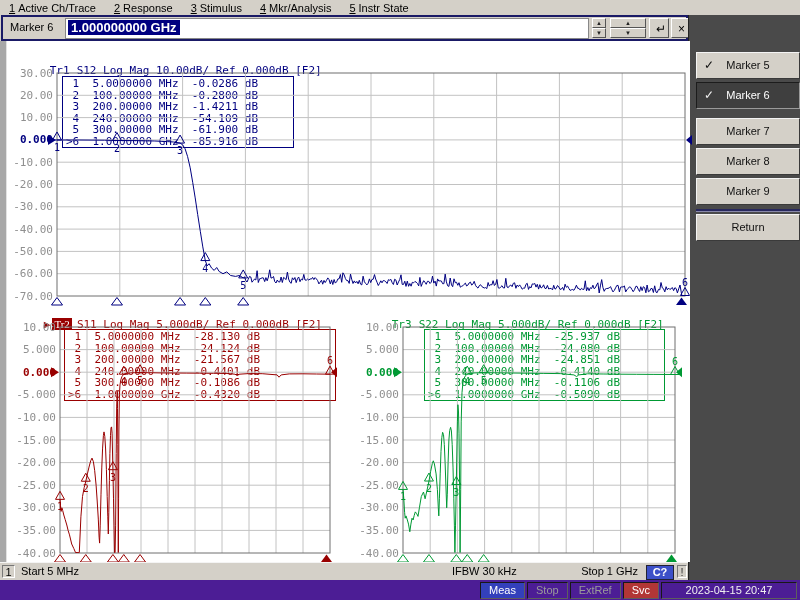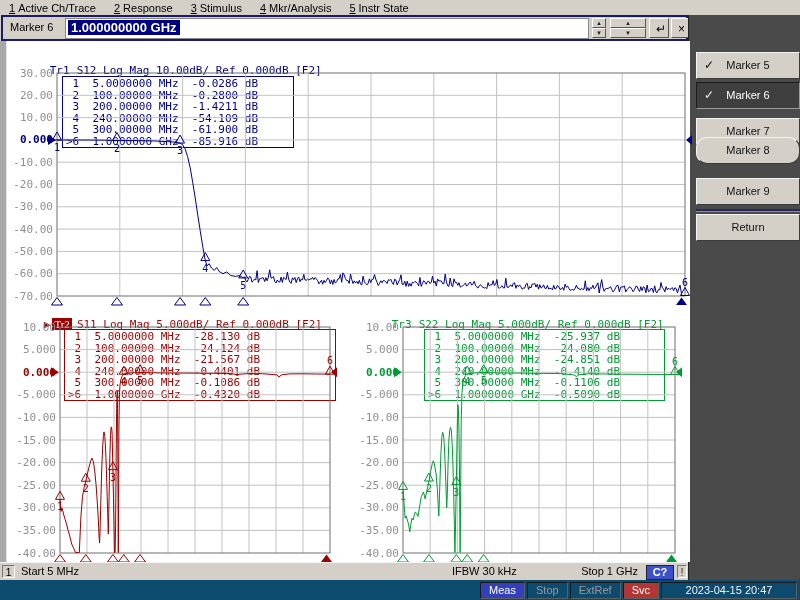--- a/index.html
+++ b/index.html
@@ -55,21 +55,21 @@
          border:1px solid;border-color:#777 #fff #fff #777;text-align:center;line-height:12px;}
   .chs-start{position:absolute;left:21px;top:2px;}
   .chs-ifbw{position:absolute;left:452px;top:2px;}
   .chs-stop{position:absolute;left:566px;top:2px;width:72px;text-align:right;}
   .cal-badge{position:absolute;left:646px;top:2px;width:26px;height:13px;background:#3c50c8;
              color:#fff;text-align:center;line-height:13px;font-weight:bold;border:1px solid #223;}
   .alert-badge{position:absolute;left:677px;top:2px;width:10px;height:13px;box-sizing:border-box;
                border:1px solid;border-color:#777 #fff #fff #777;text-align:center;
                line-height:12px;color:#333;}
   
-  .instat{position:absolute;left:0;top:580px;width:800px;height:20px;background:#0c4a6e;
+  .instat{position:absolute;left:0;top:580px;width:800px;height:20px;background:#4c1d95;
           display:flex;justify-content:flex-end;align-items:center;}
   .instat .cell{height:15px;line-height:15px;margin-right:2px;padding:0 8px;
                 border:1px solid;border-color:#181818 #5e5e5e #5e5e5e #181818;color:#9a9a9a;}
   .instat .cell.on-blue{background:#3340bb;color:#fff;}
   .instat .cell.on-red{background:#b23636;color:#fff;}
   .instat .cell.time{color:#f0f0f0;min-width:118px;text-align:center;margin-right:3px;}
 </style>
 </head>
 <body>
 
@@ -93,21 +93,21 @@
     <button class="spinbtn" style="left:607px;top:1px;width:36px;height:10px;"><span>▲</span></button>
     <button class="spinbtn" style="left:607px;top:11px;width:36px;height:10px;"><span>▼</span></button>
     <button class="toolbtn" style="left:646px;top:1px;width:20px;height:20px;"><span>↵</span></button>
     <button class="toolbtn" style="left:668px;top:1px;width:18px;height:20px;"><span>×</span></button>
   </div>
 
   <div class="sidebar">
     <div class="sb-btn" style="top:37px;"><span class="chk" style="color:#111;">✓</span><span>Marker 5</span></div>
     <div class="sb-btn pressed" style="top:67px;"><span class="chk" style="color:#eee;">✓</span><span>Marker 6</span></div>
     <div class="sb-btn" style="top:103px;"><span>Marker 7</span></div>
-    <div class="sb-btn" style="top:122px;border-radius:11px;"><span>Marker 8</span></div>
+    <div class="sb-btn" style="top:133px;"><span>Marker 8</span></div>
     <div class="sb-btn" style="top:163px;"><span>Marker 9</span></div>
     <div class="sb-sep" style="top:194px;"></div>
     <div class="sb-btn" style="top:199px;"><span>Return</span></div>
   </div>
 
   <div class="screen" id="screen">
     <div class="edge-strip"></div>
 
     <div class="ttl" style="left:10px;top:10px;color:#000080;">
       <span class="tname">Tr1</span><span>S12 Log Mag 10.00dB/ Ref 0.000dB [F2]</span>

